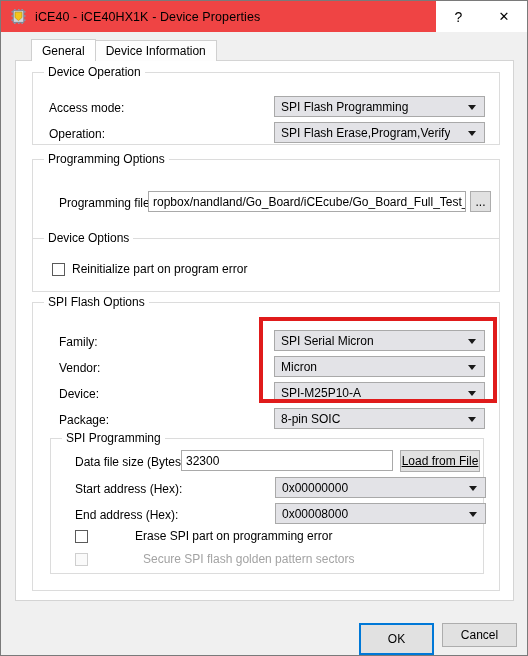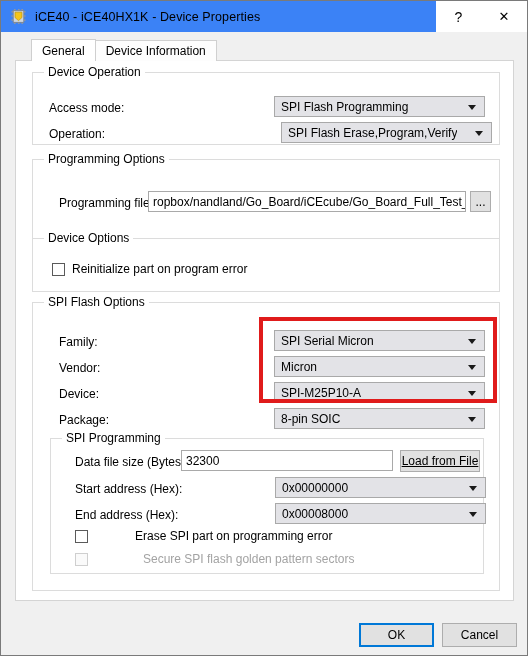--- a/index.html
+++ b/index.html
@@ -24,21 +24,21 @@
     height: 656px;
     box-sizing: border-box;
     background: #f0f0f0;
     border: 1px solid #7a7a7a;
   }
 
   
   .titlebar {
     position: relative;
     height: 31px;
-    background: #3b82f6;
+    background: #ef4444;
     display: flex;
     align-items: center;
   }
   .title-icon {
     width: 17px;
     height: 17px;
     margin-left: 9px;
     margin-right: 8px;
     flex: 0 0 auto;
     position: relative;
@@ -284,21 +284,21 @@
     <div class="group" style="left:16px; top:11px; width:468px; height:73px;">
       <span class="glabel">Device Operation</span>
 
       <span class="lbl" style="left:16px; top:28px;">Access mode:</span>
       <div class="combo" style="left:241px; top:23px; width:211px;">
         <span class="ctext">SPI Flash Programming</span>
         <span class="arrow"></span>
       </div>
 
       <span class="lbl" style="left:16px; top:54px;">Operation:</span>
-      <div class="combo" style="left:241px; top:49px; width:211px;margin-left:7px;">
+      <div class="combo" style="left:241px; top:49px; width:211px;">
         <span class="ctext">SPI Flash Erase,Program,Verify</span>
         <span class="arrow"></span>
       </div>
     </div>
 
     <div class="group" style="left:16px; top:98px; width:468px; height:80px;">
       <span class="glabel">Programming Options</span>
 
       <span class="lbl" style="left:26px; top:36px;">Programming file:</span>
       <div class="textbox" style="left:115px; top:31px; width:318px;">
@@ -373,16 +373,16 @@
           <span class="box"></span>
           <span>Secure SPI flash golden pattern sectors</span>
         </div>
       </div>
     </div>
 
   </div>
 
   <div class="redbox" style="left:258px; top:316px; width:238px; height:86px;"></div>
 
-  <button class="pbtn default" style="left:358px; top:622px; width:75px; height:24px;">OK</button>
+  <button class="pbtn default" style="left:358px; top:622px; width:75px; height:32px;">OK</button>
   <button class="pbtn" style="left:441px; top:622px; width:75px; height:24px;">Cancel</button>
 
 </div>
 
 </body></html>

